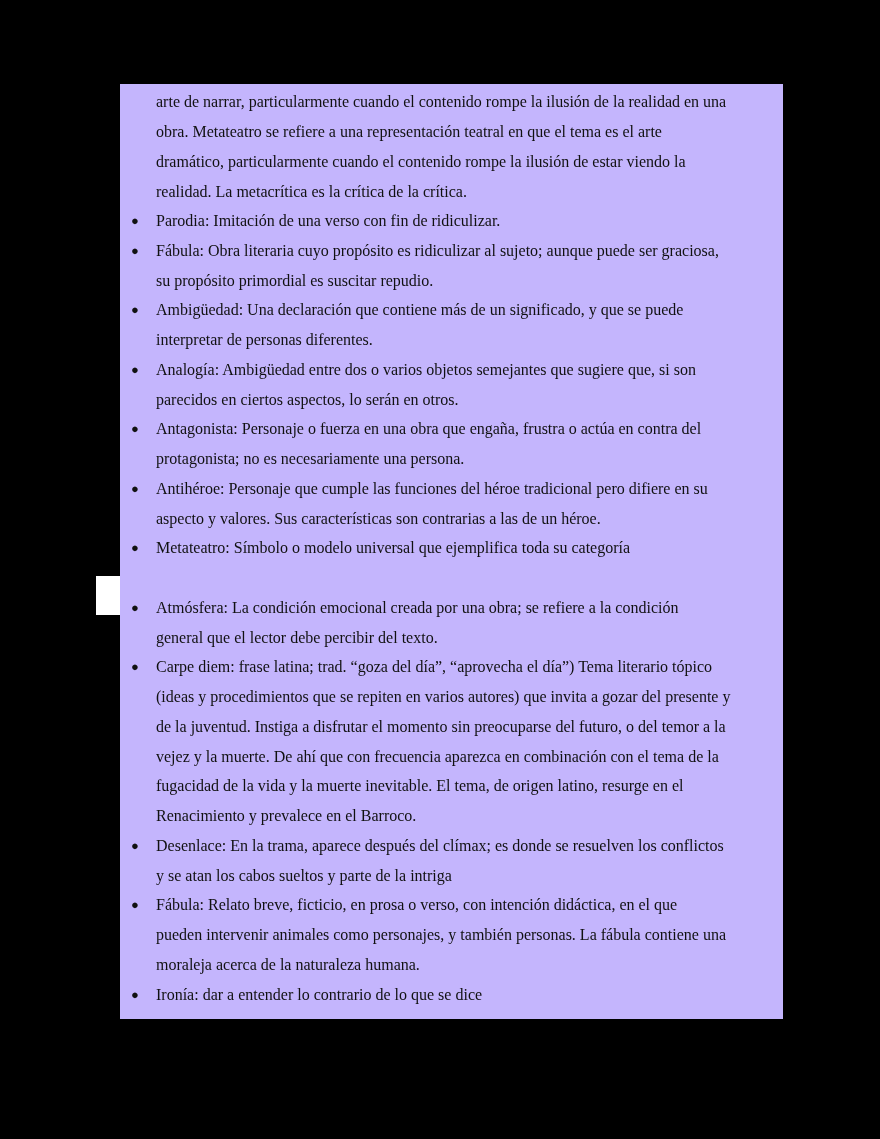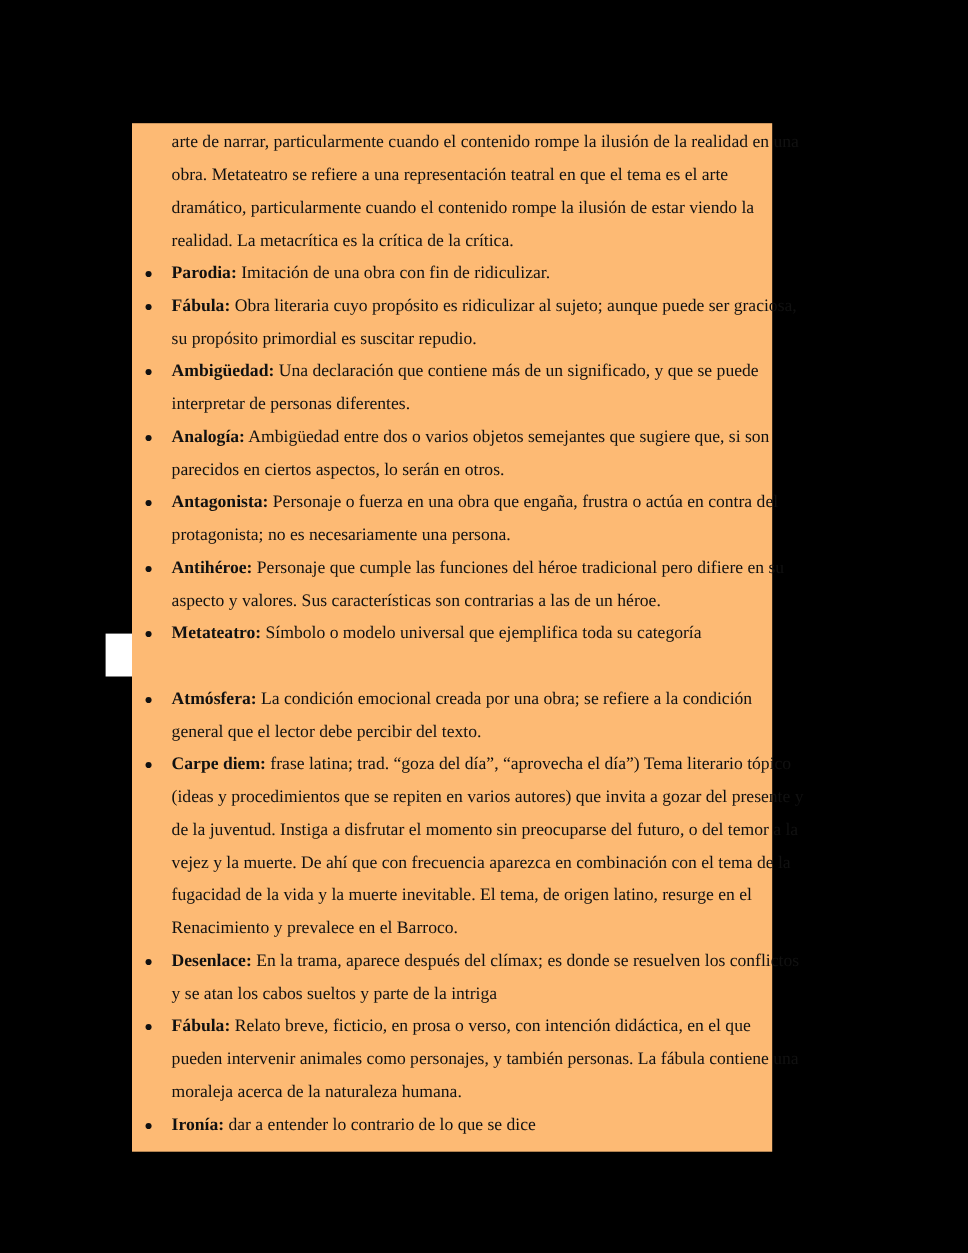--- a/index.html
+++ b/index.html
@@ -1,49 +1,49 @@
 <!DOCTYPE html>
 <html><head>
   <meta charset="utf-8">
   <style>
     html, body { margin: 0; padding: 0; background: #000; }
     body { width: 880px; height: 1139px; position: relative; overflow: hidden; }
     .page {
-      position: absolute; left: 120px; top: 112px; width: 582px; height: 935px;
-      background: #fdba74;
+      position: absolute; left: 120px; top: 84px; width: 663px; height: 935px;
+      background: #c4b5fd;
     }
     .notch {
       position: absolute; left: 96px; top: 576px; width: 24px; height: 39px; background: #fff;
     }
     .content {
       position: absolute; left: 0; top: 0; width: 663px;
       font-family: "Liberation Serif", serif; font-size: 16px; color: #111;
     }
     .line {
       position: absolute; left: 36px; height: 20px; line-height: 20px; white-space: nowrap;
     }
     .bullet {
       position: absolute; left: 10px; width: 10px; height: 20px; line-height: 20px;
       font-size: 13px; text-align: center;
     }
-    b { font-weight: bold; }
+    b { font-weight: normal; }
   </style>
 </head>
 <body>
 
 <div class="page">
   <div class="content">
 
     <div class="line" style="top:8px">arte de narrar, particularmente cuando el contenido rompe la ilusión de la realidad en una</div>
     <div class="line" style="top:38px">obra. Metateatro se refiere a una representación teatral en que el tema es el arte</div>
     <div class="line" style="top:68px">dramático, particularmente cuando el contenido rompe la ilusión de estar viendo la</div>
     <div class="line" style="top:98px">realidad. La metacrítica es la crítica de la crítica.</div>
 
     <span class="bullet" style="top:127px">●</span>
-    <div class="line" style="top:127px"><b>Parodia:</b><span> Imitación de una obra con fin de ridiculizar.</span></div>
+    <div class="line" style="top:127px"><b>Parodia:</b><span> Imitación de una verso con fin de ridiculizar.</span></div>
 
     <span class="bullet" style="top:157px">●</span>
     <div class="line" style="top:157px"><b>Fábula:</b><span> Obra literaria cuyo propósito es ridiculizar al sujeto; aunque puede ser graciosa,</span></div>
     <div class="line" style="top:187px">su propósito primordial es suscitar repudio.</div>
 
     <span class="bullet" style="top:216px">●</span>
     <div class="line" style="top:216px"><b>Ambigüedad:</b><span> Una declaración que contiene más de un significado, y que se puede</span></div>
     <div class="line" style="top:246px">interpretar de personas diferentes.</div>
 
     <span class="bullet" style="top:276px">●</span>

